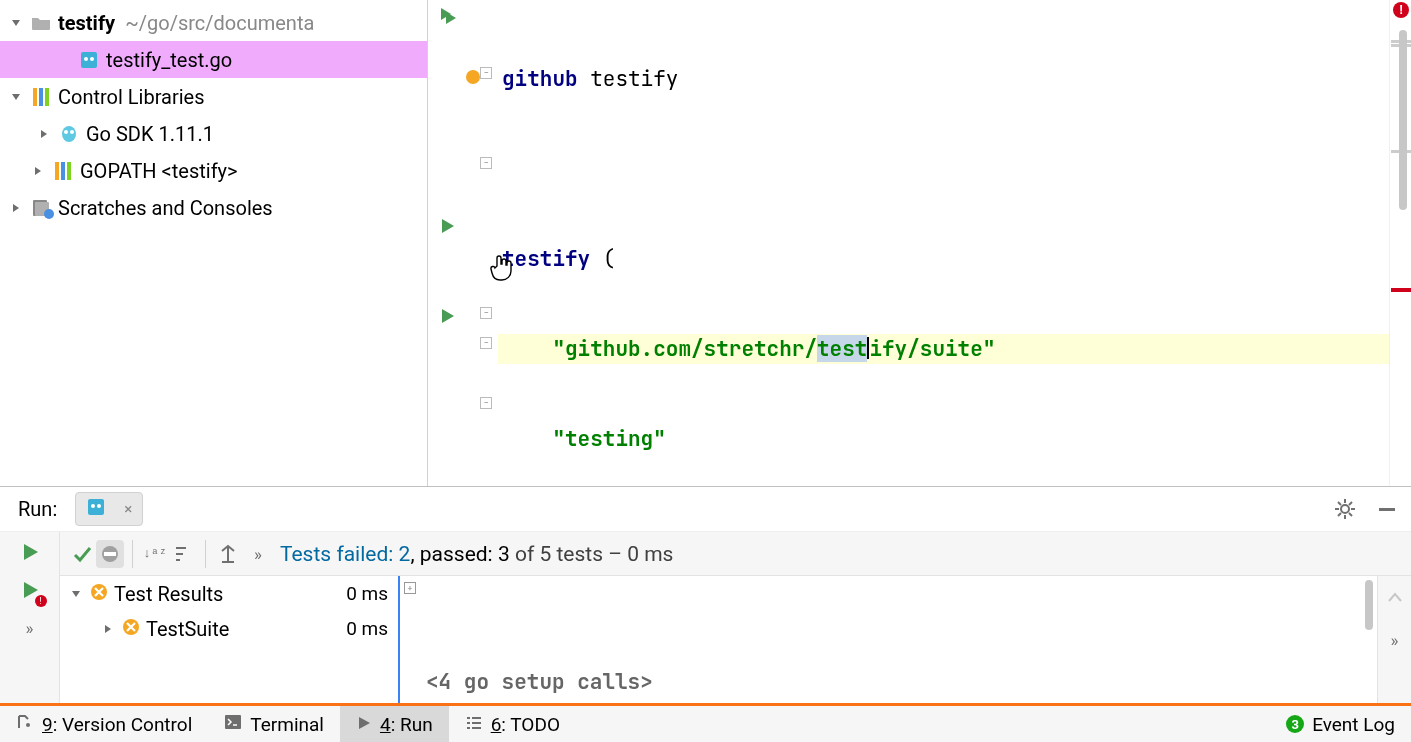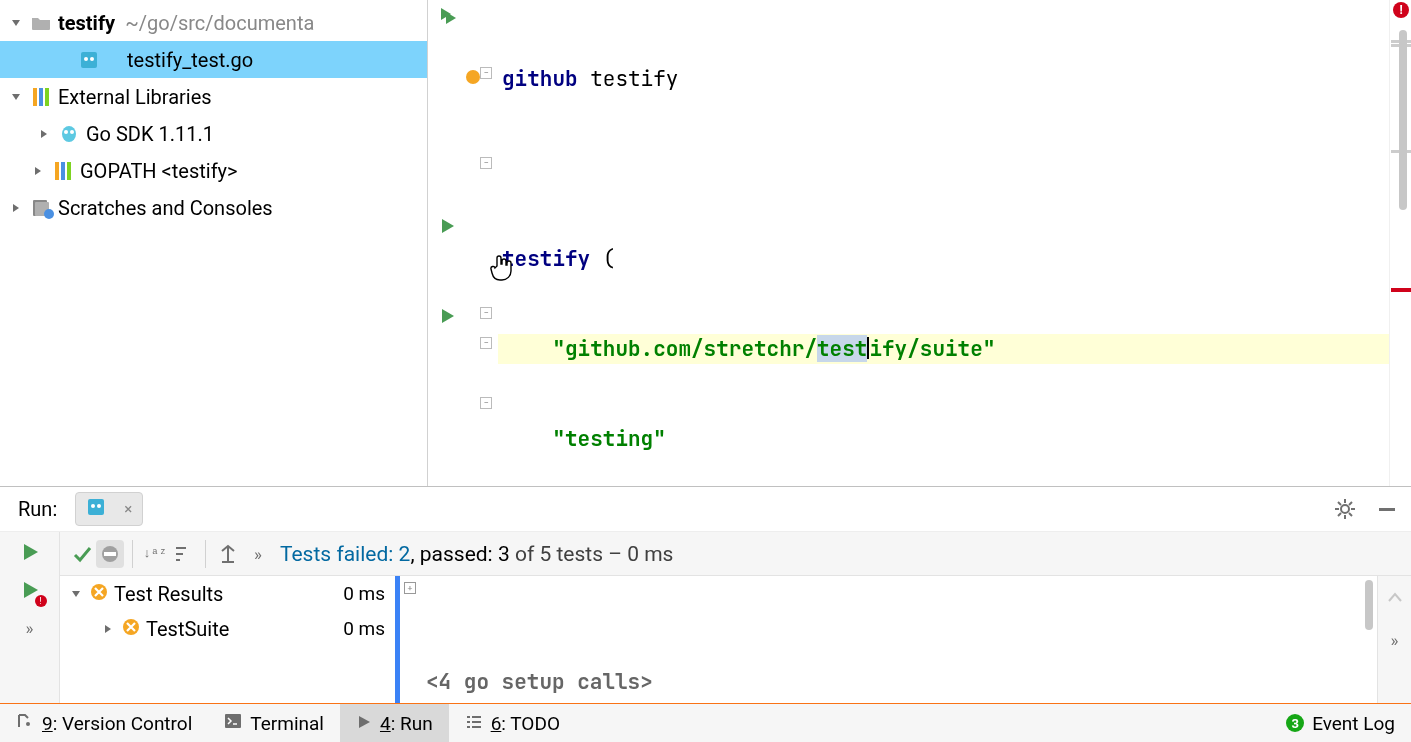--- a/index.html
+++ b/index.html
@@ -28,21 +28,21 @@
       padding-top: 4px;
     }
     .tree-row {
       display: flex;
       align-items: center;
       height: 37px;
       padding-left: 8px;
       font-size: 20px;
       white-space: nowrap;
     }
-    .tree-row.selected { background: #7dd3fc; gap: 21px; }
+    .tree-row.selected { background: #f0abfc; }
     .tree-toggle {
       width: 16px; height: 16px;
       display: inline-flex; align-items: center; justify-content: center;
       margin-right: 6px;
       flex: 0 0 auto;
     }
     .tree-icon { width: 22px; display: inline-flex; align-items: center; justify-content: center; margin-right: 6px; flex: 0 0 auto; }
     .tree-label { }
     .tree-label.bold { font-weight: 700; }
     .tree-path { color: #888; margin-left: 10px; }
@@ -160,21 +160,21 @@
       background: #f6f6f6;
       border-right: 1px solid #e3e3e3;
       display: flex; flex-direction: column; align-items: center;
       padding-top: 6px;
       gap: 10px;
     }
     .tb-icon { width: 28px; height: 28px; display: inline-flex; align-items: center; justify-content: center; color: #6e6e6e; }
     .tb-sep { width: 1px; height: 28px; background: #d1d1d1; margin: 0 8px; }
     .results-tree {
       width: 340px;
-      border-right: 5px solid #3b82f6;
+      border-right: 2px solid #3b82f6;
       overflow: hidden;
       text-align: center;
     }
     .res-row { display: flex; align-items: center; height: 35px; padding-left: 8px; font-size: 20px; }
     .res-row .time { margin-left: auto; margin-right: 10px; color: #000; font-size: 19px; }
     .console {
       flex: 1;
       position: relative;
       font-family: "JetBrains Mono", Menlo, Consolas, monospace;
       font-size: 21px;
@@ -193,21 +193,21 @@
       gap: 14px;
     }
     .fail-text { color: #0369a1; }
     .pass-text { color: #000; }
     .muted { color: #404040; }
     .bold { font-weight: 700; }
     
     .status-bar {
       height: 39px;
       background: #f6f6f6;
-      border-top: 1px solid #f97316;
+      border-top: 3px solid #f97316;
       display: flex; align-items: center;
       font-size: 19px;
     }
     .status-item {
       display: flex; align-items: center;
       padding: 0 16px;
       height: 100%;
       gap: 8px;
     }
     .status-item.active { background: #d9d9d9; }
@@ -261,21 +261,21 @@
       <span class="tree-toggle">
         <svg width="12" height="12" viewBox="0 0 12 12">
             <polygon points="2,3 10,3 6,9" fill="#6e6e6e"></polygon>
           </svg>
       </span>
       <span class="tree-icon books">
         <span class="book" style="background:#f5a623;"></span>
         <span class="book" style="background:#4a90e2;"></span>
         <span class="book" style="background:#7ed321;"></span>
       </span>
-      <span class="tree-label">External Libraries</span>
+      <span class="tree-label">Control Libraries</span>
     </div>
     <div class="tree-row" style="padding-left:36px;">
       <span class="tree-toggle">
         <svg width="12" height="12" viewBox="0 0 12 12">
             <polygon points="3,2 9,6 3,10" fill="#6e6e6e"></polygon>
           </svg>
       </span>
       <span class="tree-icon">
         <svg width="20" height="18" viewBox="0 0 20 18">
             <ellipse cx="10" cy="9" rx="7" ry="8" fill="#5dc9e2"></ellipse>

